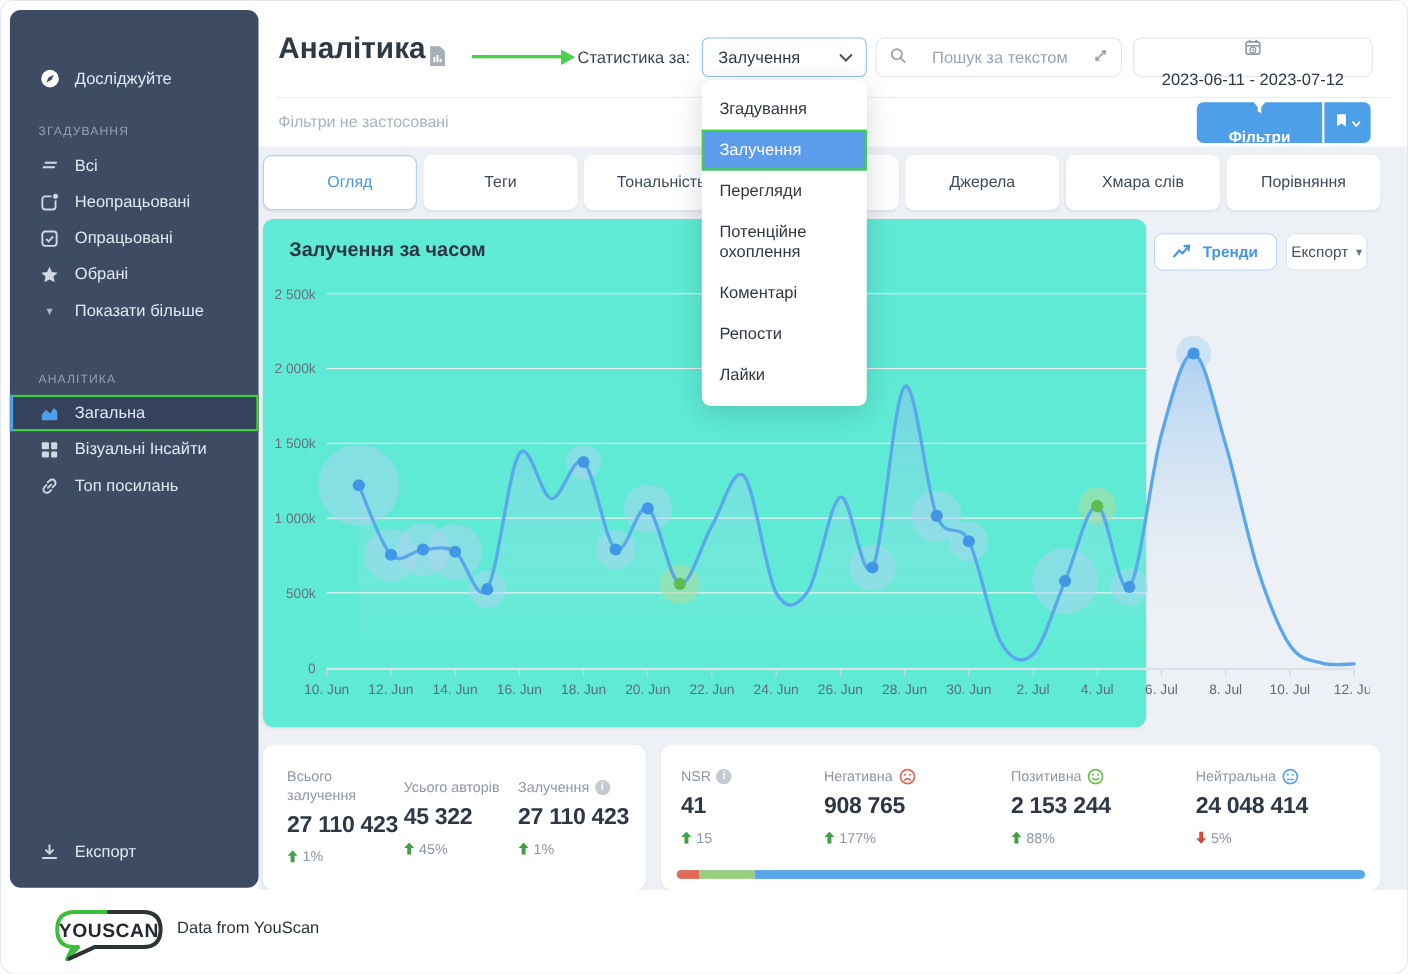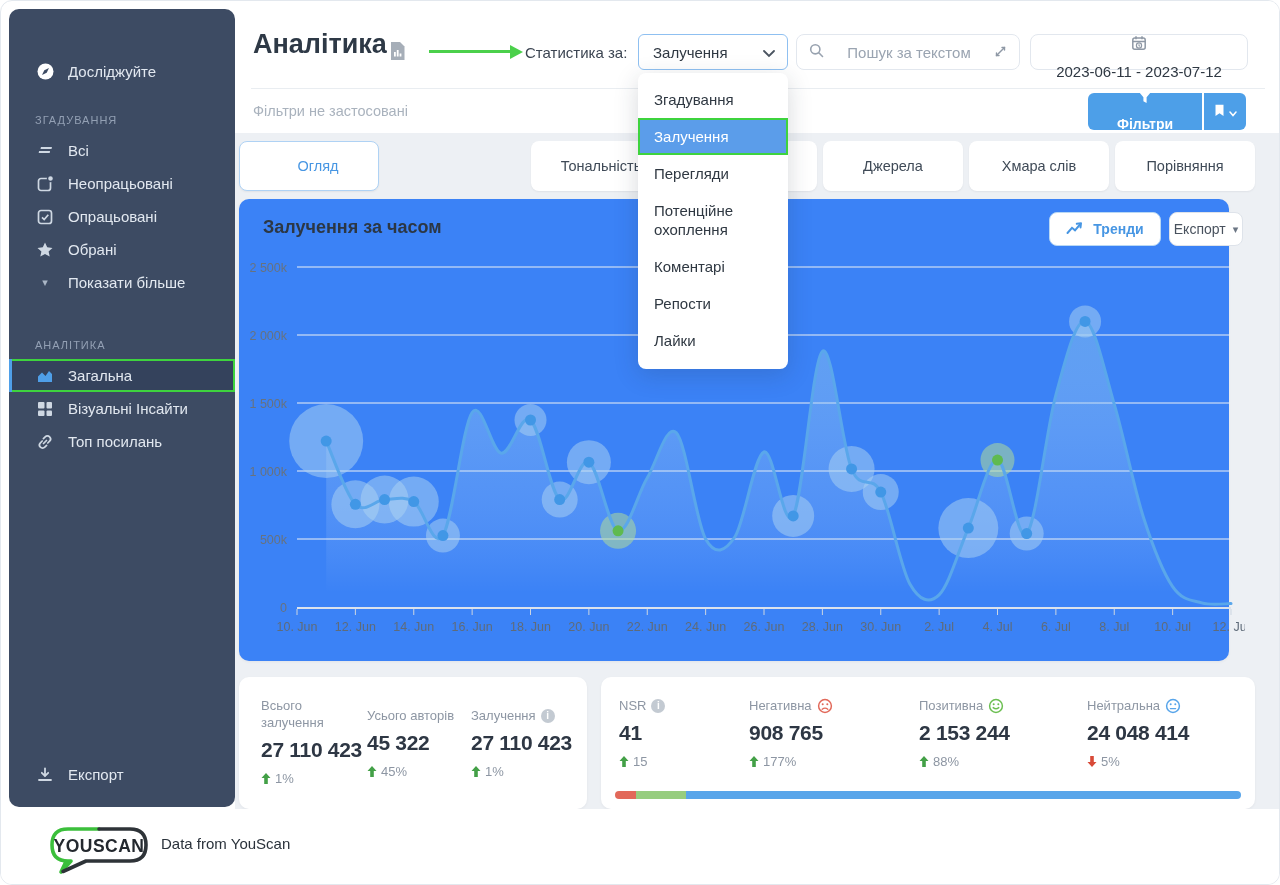--- a/index.html
+++ b/index.html
@@ -43,21 +43,21 @@
   .btn-bookmark { position:absolute; left:969px; top:92px; width:42px; height:37px; background:#4d9fe8;
       border-radius:0 6px 6px 0; display:flex; align-items:center; justify-content:center; gap:4px; cursor:pointer; }
 
   
   .gray-area { position:absolute; left:234px; top:132px; width:1046px; height:676px; background:#edf0f4; z-index:1; }
   .tab { position:absolute; top:8px; width:140px; height:50px; background:#fff; border-radius:8px;
          box-shadow:0 1px 2px rgba(16,24,40,.06); display:flex; align-items:center; justify-content:center;
          font-size:14.5px; color:#3f4a57; cursor:pointer; }
   .tab.active { border:1.5px solid #afd2f4; color:#4796e3;padding-left:18px; }
 
-  .chart-card { position:absolute; left:4px; top:66px; width:990px; height:462px; background:#3b82f6;
+  .chart-card { position:absolute; left:4px; top:66px; width:803px; height:462px; background:#5eead4;
                 border-radius:10px; box-shadow:0 1px 3px rgba(16,24,40,.05); }
   .chart-title { position:absolute; left:24px; top:18px; font-size:18px; font-weight:bold; color:#2c3744; }
   .btn-trends { position:absolute; left:810px; top:13px; width:112px; height:34px; border:1.5px solid #b9d8f4;
       border-radius:8px; display:flex; align-items:center; justify-content:center; gap:10px;
       color:#4796e3; font-size:14px; font-weight:bold; background:#fff; cursor:pointer; }
   .btn-export { position:absolute; left:930px; top:13px; width:74px; height:34px; border:1px solid #dee3ea;
       border-radius:8px; display:flex; align-items:center; justify-content:center; gap:7px;
       color:#49525e; font-size:14px; background:#fff; cursor:pointer; }
   .caret { font-size:11px; color:#6b7684; }
 
@@ -280,20 +280,23 @@
             <path d="M1 1 L4 4.5 L7 1" fill="none" stroke="#fff" stroke-width="1.5" stroke-linecap="round"></path>
           </svg>
       </span>
     </div>
   </div>
 
   <div class="gray-area">
 
     <div class="tab active" style="left:4px">
         <span>Огляд</span>
+      </div>
+    <div class="tab" style="left:150px">
+        <span>Теги</span>
       </div>
     <div class="tab" style="left:296px">
         <span>Тональність</span>
       </div>
     <div class="tab" style="left:442px">
         <span></span>
       </div>
     <div class="tab" style="left:588px">
         <span>Джерела</span>
       </div>

